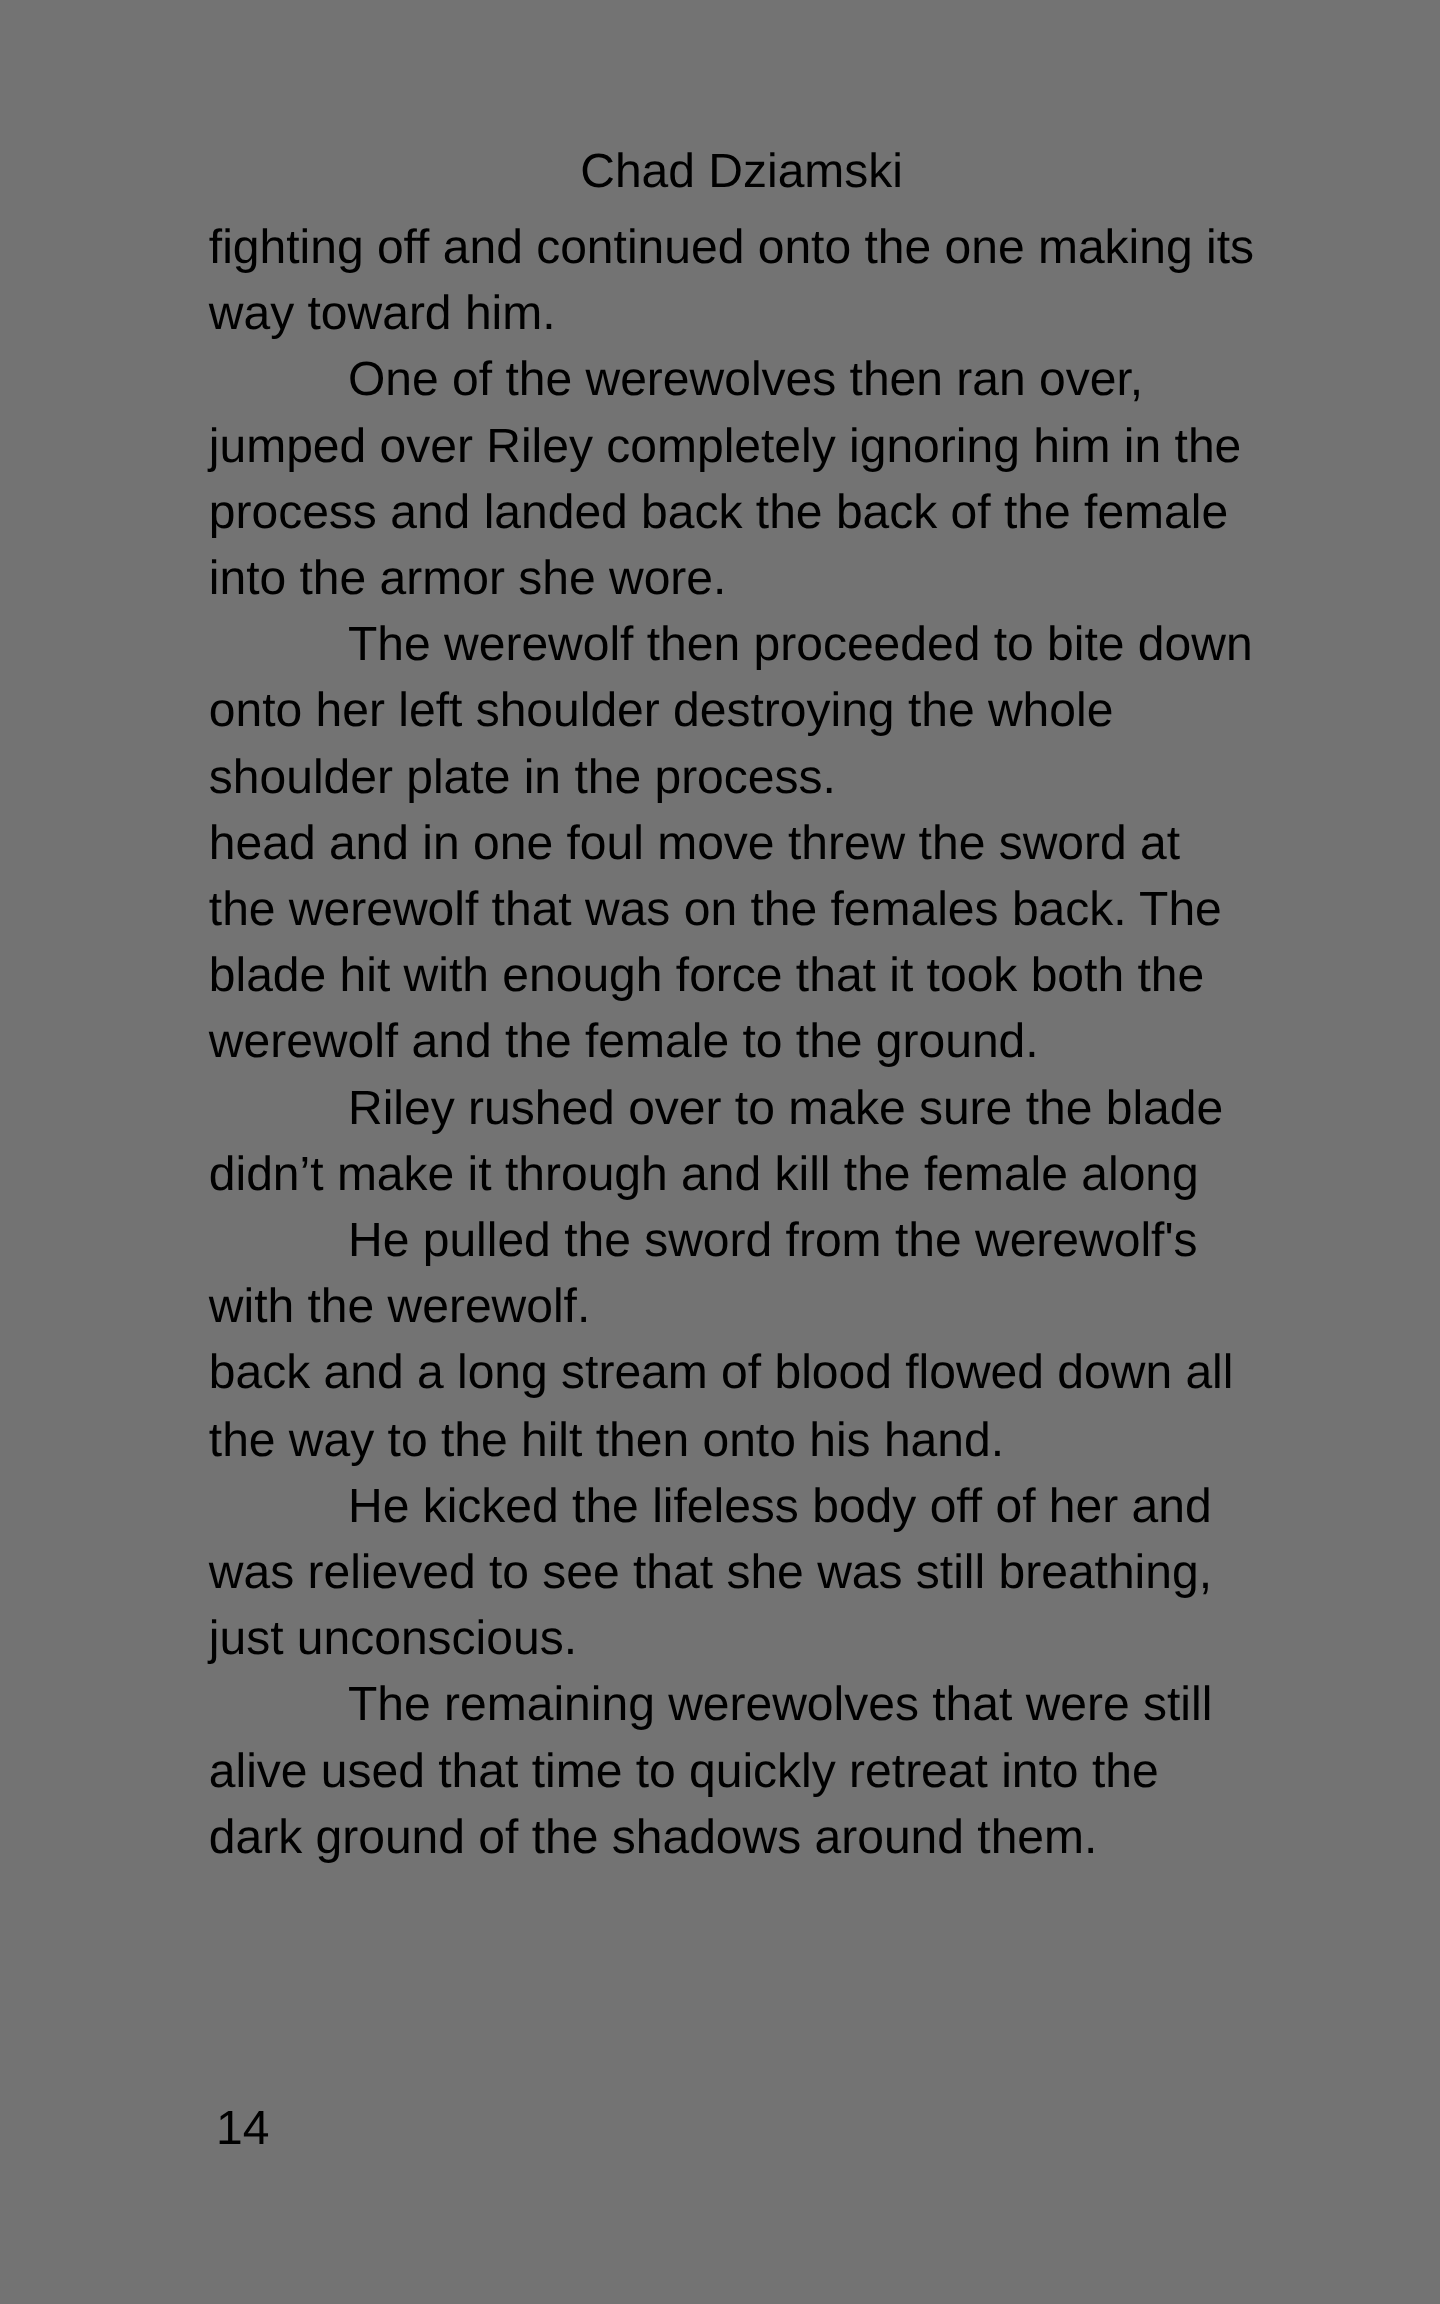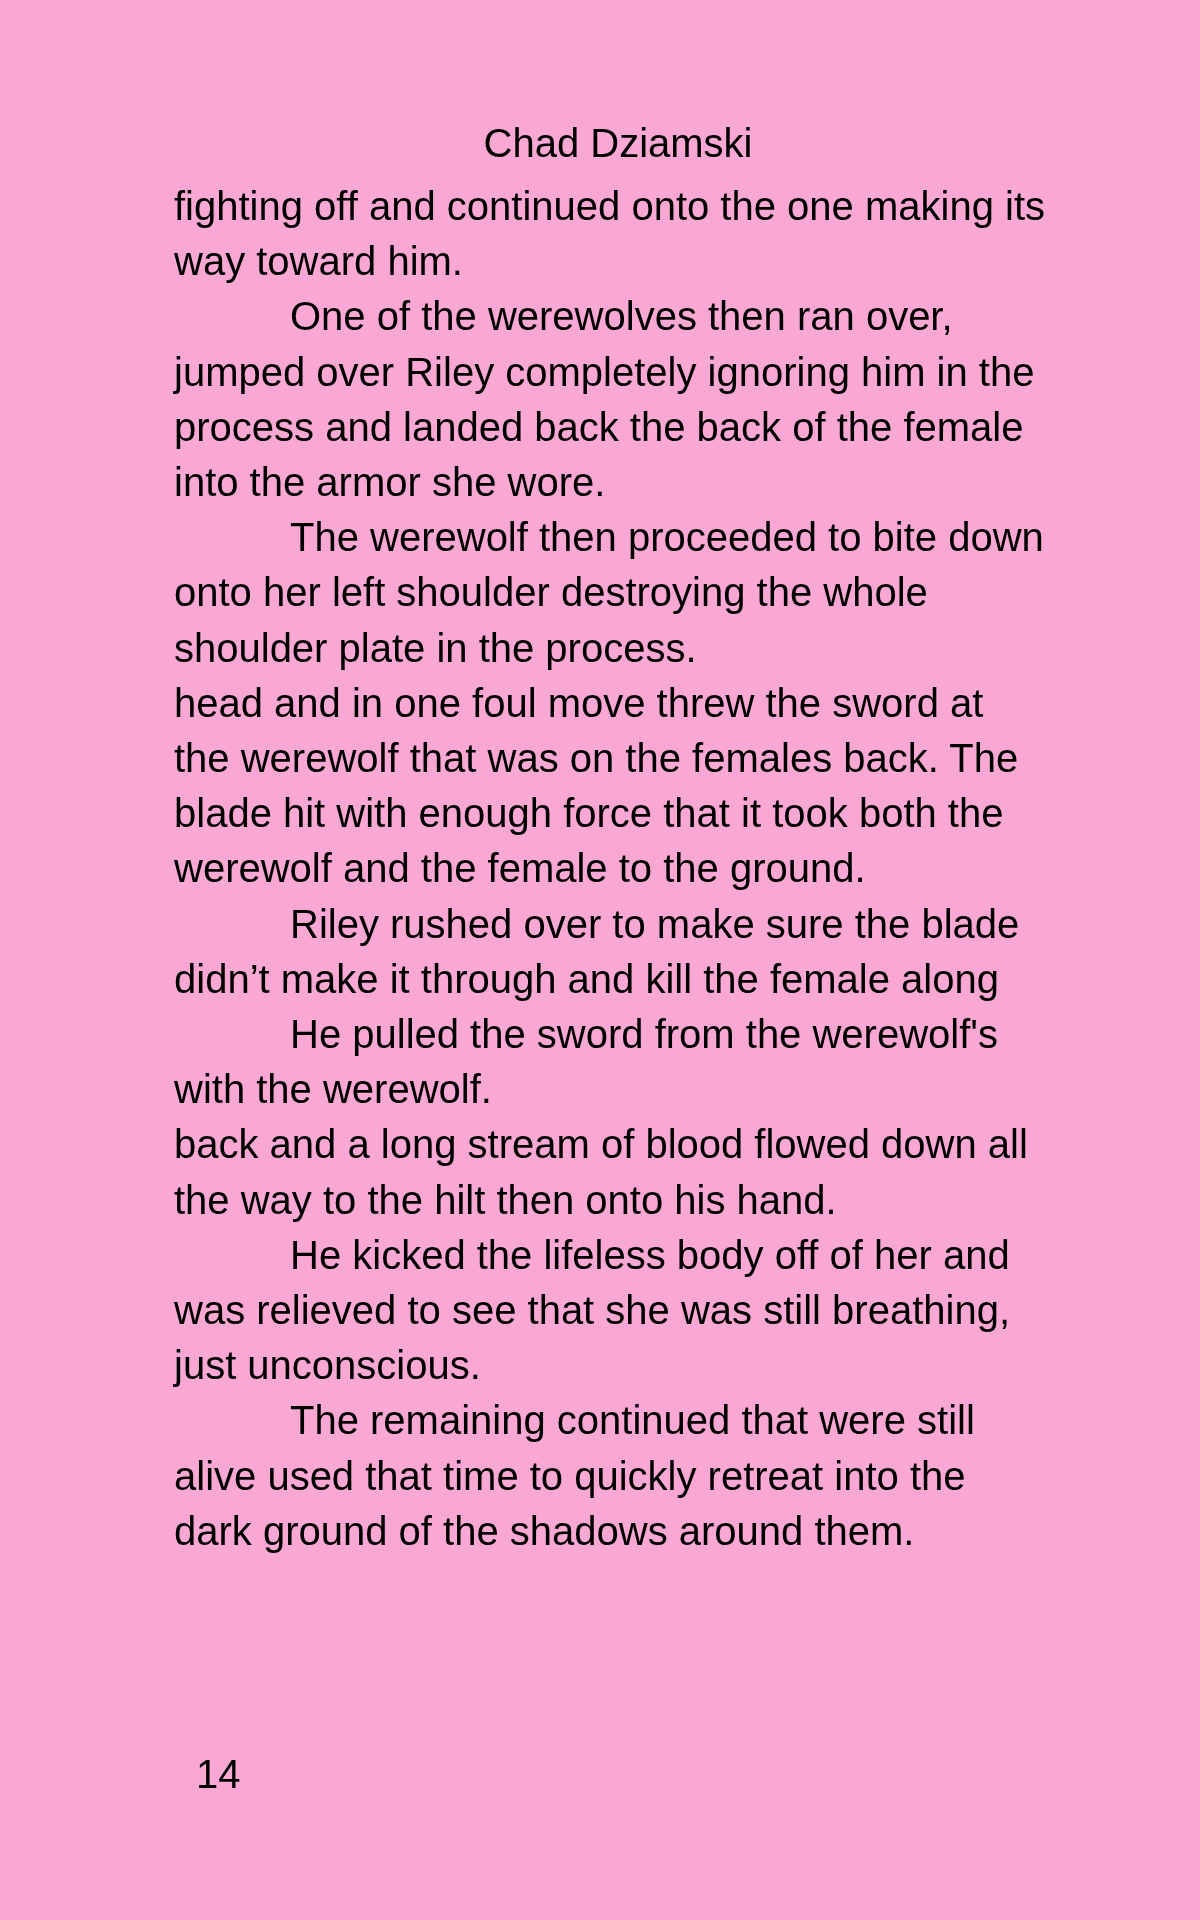--- a/index.html
+++ b/index.html
@@ -4,21 +4,21 @@
 <style>
   html, body {
     margin: 0;
     padding: 0;
     background: #ffffff;
   }
   .page {
     position: relative;
     width: 1200px;
     height: 1920px;
-    background: #f9a8d4;
+    background: #737373;
     color: #000000;
     font-family: "Liberation Sans", "DejaVu Sans", sans-serif;
     overflow: hidden;
   }
   .header {
     position: absolute;
     top: 121px;
     left: 182px;
     width: 872px;
     text-align: center;
@@ -36,21 +36,21 @@
   }
   .line {
     white-space: pre;
   }
   .line.indent {
     padding-left: 116px;
   }
   .page-number {
     position: absolute;
     top: 1752px;
-    left: 196px;
+    left: 180px;
     font-size: 40px;
     line-height: 45px;
   }
 </style>
 </head>
 <body>
 
 <div class="page">
   <div class="header">Chad Dziamski</div>
 
@@ -70,19 +70,19 @@
       <div class="line">werewolf and the female to the ground.</div>
       <div class="line indent">Riley rushed over to make sure the blade</div>
       <div class="line">didn’t make it through and kill the female along</div>
       <div class="line indent">He pulled the sword from the werewolf's</div>
       <div class="line">with the werewolf.</div>
       <div class="line">back and a long stream of blood flowed down all</div>
       <div class="line">the way to the hilt then onto his hand.</div>
       <div class="line indent">He kicked the lifeless body off of her and</div>
       <div class="line">was relieved to see that she was still breathing,</div>
       <div class="line">just unconscious.</div>
-      <div class="line indent">The remaining continued that were still</div>
+      <div class="line indent">The remaining werewolves that were still</div>
       <div class="line">alive used that time to quickly retreat into the</div>
       <div class="line">dark ground of the shadows around them.</div>
     </div>
 
   <div class="page-number">14</div>
 </div>
 
 </body></html>

